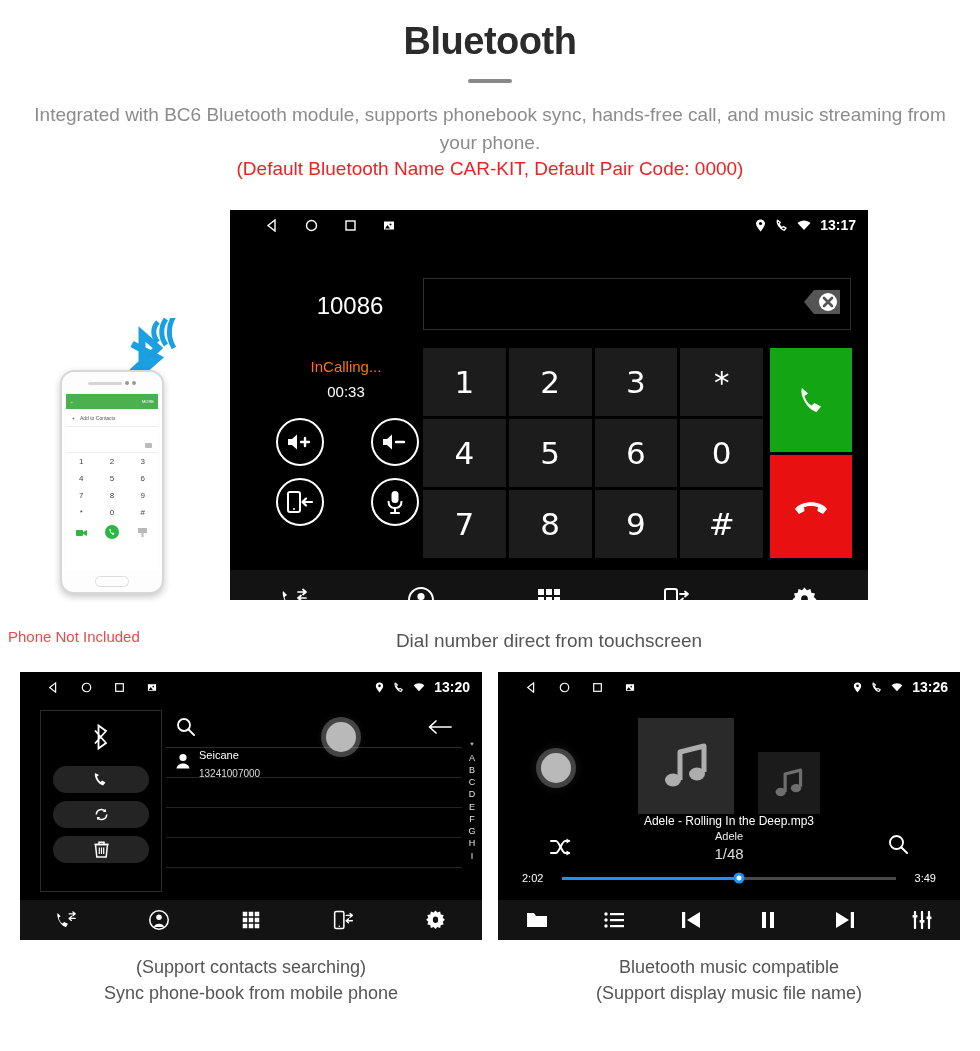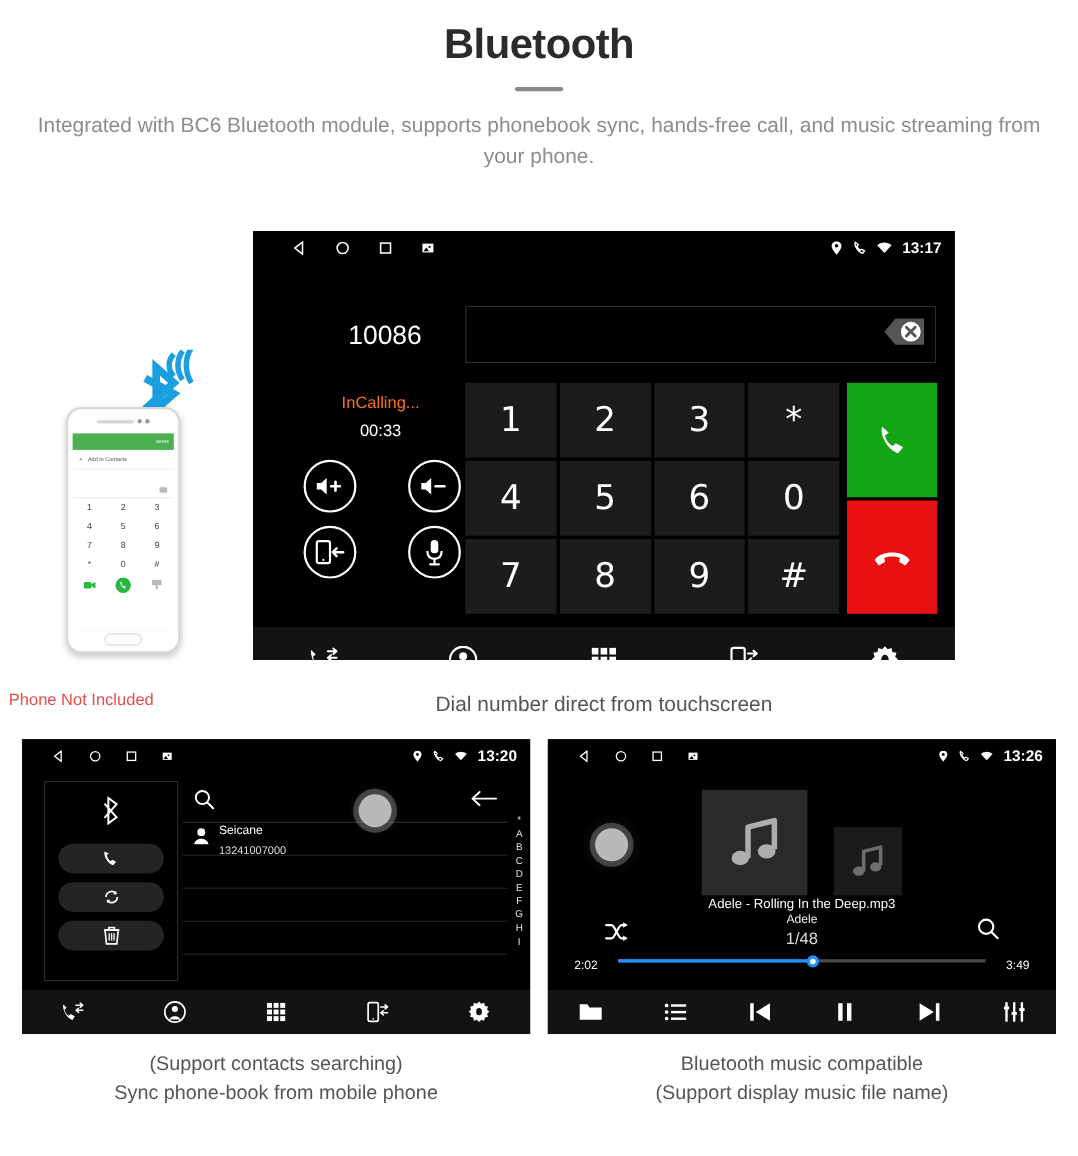--- a/index.html
+++ b/index.html
@@ -215,40 +215,41 @@
     display: flex; align-items: center; justify-content: center;
   }
   .mu-meta { position: absolute; top: 112px; width: 100%; text-align: center; }
   .mu-track { font-size: 12px; color: #fff; }
   .mu-artist { font-size: 11px; color: #eee; margin-top: 2px; }
   .mu-count { font-size: 15px; color: #ddd; margin-top: 3px; }
   .mu-shuffle { position: absolute; left: 52px; top: 136px; cursor: pointer; }
   .mu-search { position: absolute; right: 52px; top: 132px; cursor: pointer; }
   .mu-seek {
     position: absolute; left: 0; right: 0; top: 170px;
-    display: flex; align-items: flex-start; padding: 0 24px; gap: 10px;
+    display: flex; align-items: center; padding: 0 24px; gap: 10px;
   }
   .mu-time { font-size: 11px; color: #fff; min-width: 30px; }
   .seekbar { flex: 1; height: 3px; background: #4a4a4a; position: relative; cursor: pointer; }
   .seekfill { position: absolute; left: 0; top: 0; height: 100%; background: #1e90ff; }
   .seekknob {
     position: absolute; top: 50%; transform: translate(-50%, -50%);
     width: 11px; height: 11px; border-radius: 50%;
     background: #fff; border: 3px solid #1e90ff;
   }
   .cap { text-align: center; font-size: 18px; color: #555; line-height: 1.45; margin-top: 14px; }
 </style>
 </head>
 <body>
 
 <div class="page">
 
   <div class="title">Bluetooth</div>
   <div class="title-rule"></div>
   <div class="subtitle">Integrated with BC6 Bluetooth module, supports phonebook sync, hands-free call, and music streaming from your phone.</div>
+  <div class="redline">(Default Bluetooth Name CAR-KIT, Default Pair Code: 0000)</div>
 
   <div class="bt-logo">
     <svg width="70" height="62" viewBox="0 0 70 62">
       <path d="M14 54 L40 30 L24 16 L24 54 L40 40 L14 26" fill="none" stroke="#1a9fe0" stroke-width="7" stroke-linejoin="miter"></path>
       <path d="M40 24 A14 14 0 0 1 40 4" fill="none" stroke="#1a9fe0" stroke-width="5"></path>
       <path d="M48 27 A22 22 0 0 1 48 1" fill="none" stroke="#1a9fe0" stroke-width="5"></path>
       <path d="M56 30 A30 30 0 0 1 56 -2" fill="none" stroke="#1a9fe0" stroke-width="5"></path>
     </svg>
   </div>
 

